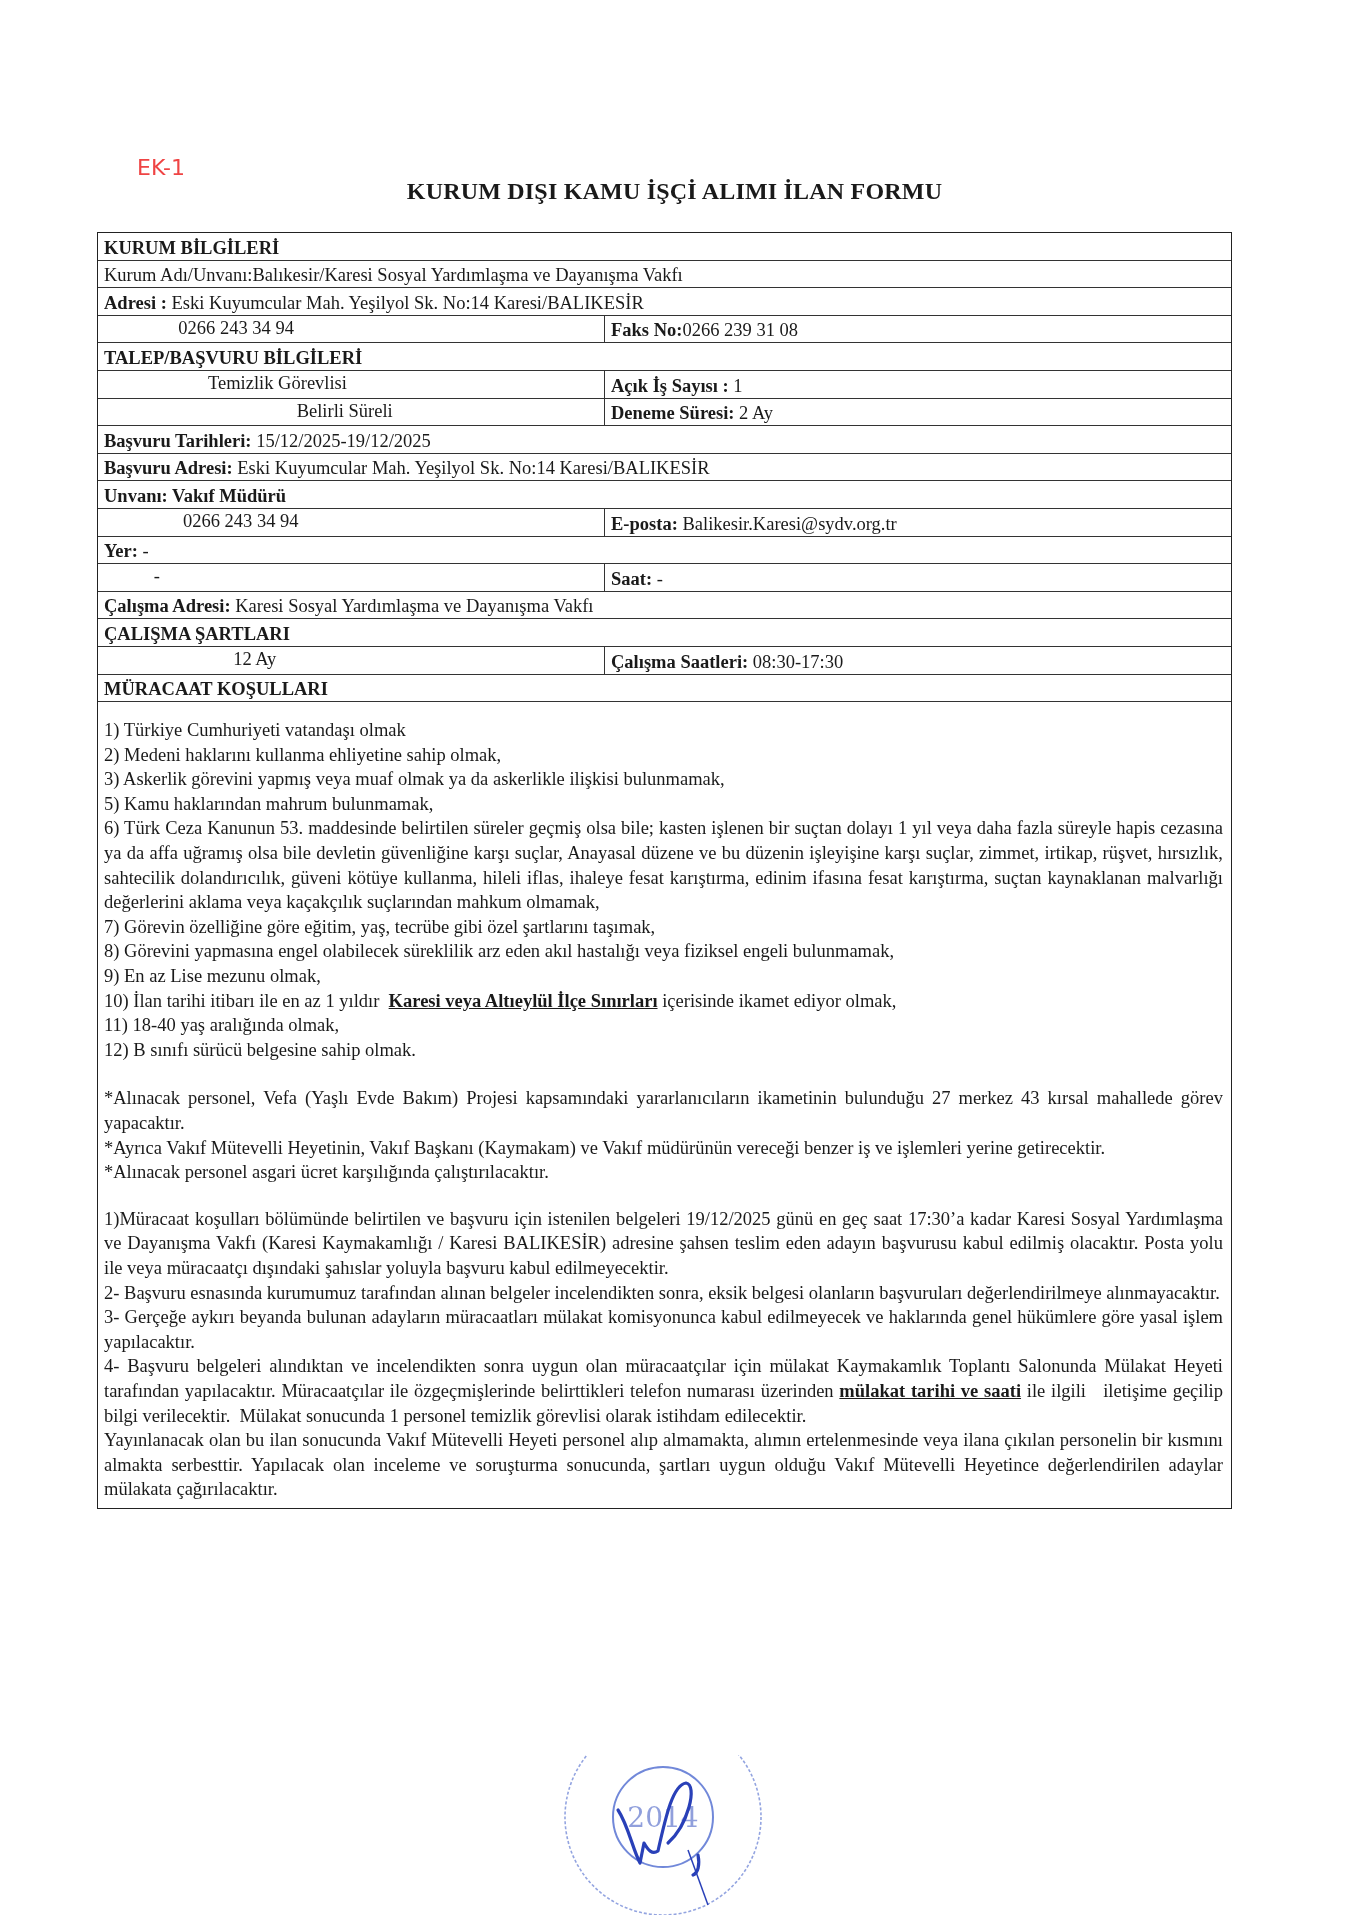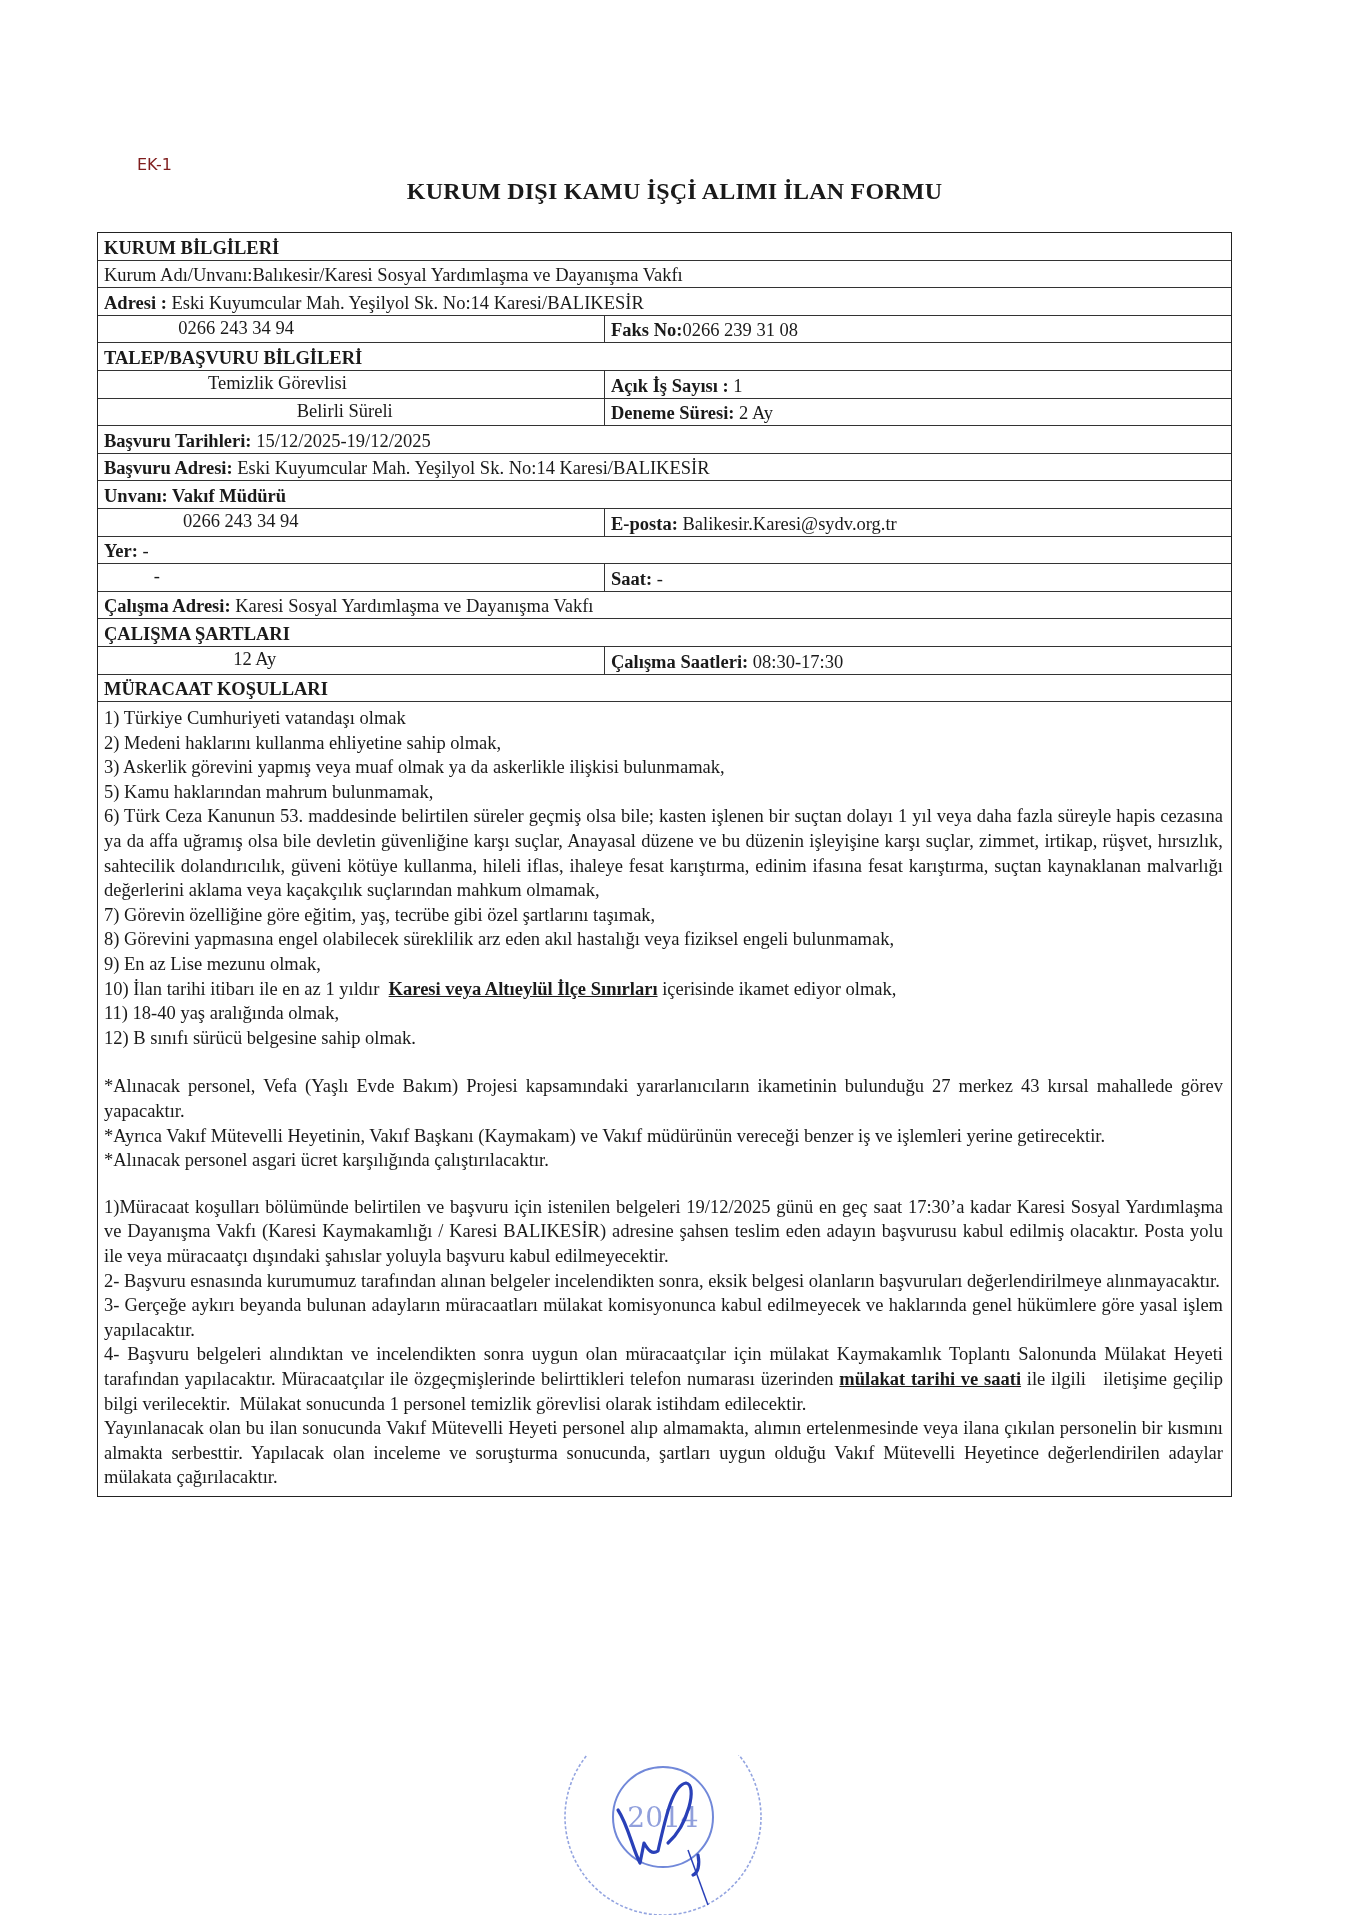--- a/index.html
+++ b/index.html
@@ -1,30 +1,30 @@
 <!DOCTYPE html>
 <html><head>
   <meta charset="utf-8">
   <style>
     html, body { margin: 0; padding: 0; background: #ffffff; }
     body { width: 1349px; height: 1920px; position: relative; overflow: hidden;
            font-family: "Liberation Serif", "DejaVu Serif", serif; color: #1a1a1a; }
     .ek { position: absolute; left: 137px; top: 155px; font-family: "DejaVu Sans", "Liberation Sans", sans-serif;
-          font-size: 16px; color: #7f1d1d; }
+          font-size: 22px; color: #ef4444; }
     .title { position: absolute; left: 0; width: 1349px; top: 178px; text-align: center;
              font-weight: bold; font-size: 24px; letter-spacing: 0.2px; }
     .form { position: absolute; left: 97px; top: 232px; width: 1133px; border: 1.5px solid #222; }
     .row { display: flex; border-bottom: 1.5px solid #333; height: 26.6px; align-items: flex-end; }
     .row .cell { padding: 0 0 0 6px; font-size: 18.5px; line-height: 24px; white-space: nowrap; overflow: hidden; }
     .row .c-left { width: 500px; border-right: 1.5px solid #333; height: 100%; display: flex; align-items: flex-start; }
     .row .c-right { flex: 1; height: 100%; display: flex; align-items: flex-end; }
     .row .c-full { flex: 1; }
     .sec { font-weight: bold; font-size: 19.5px; }
     .b { font-weight: bold; margin-top: 28px; }
-    .block { padding: 4px 8px 6px 6px; font-size: 18.5px; line-height: 24.6px; text-align: justify; }
+    .block { padding: 4px 8px 6px 6px; font-size: 18.5px; line-height: 24.6px; text-align: justify; margin-top: 12px; }
     .block p { margin: 0; }
     .gap { height: 24px; }
     .gap2 { height: 22px; }
     .u { text-decoration: underline; font-weight: bold; }
     .stamp { position: absolute; left: 548px; top: 1755px; width: 230px; height: 160px; }
   </style>
 </head>
 <body>
 
 <div class="ek">EK-1</div>

